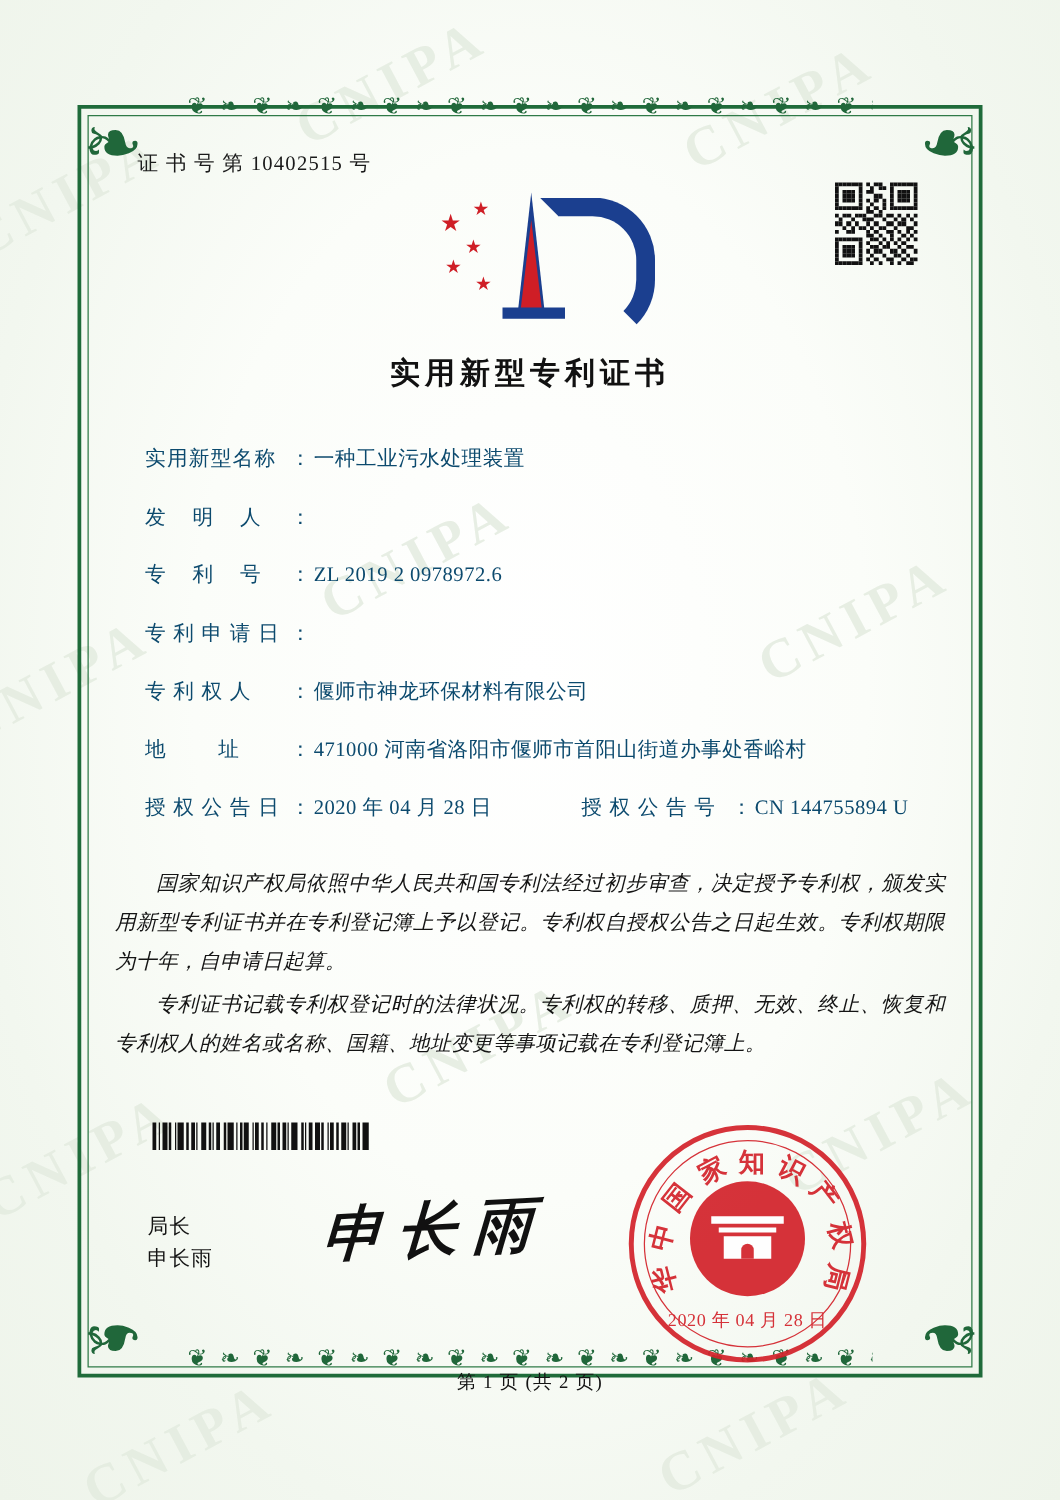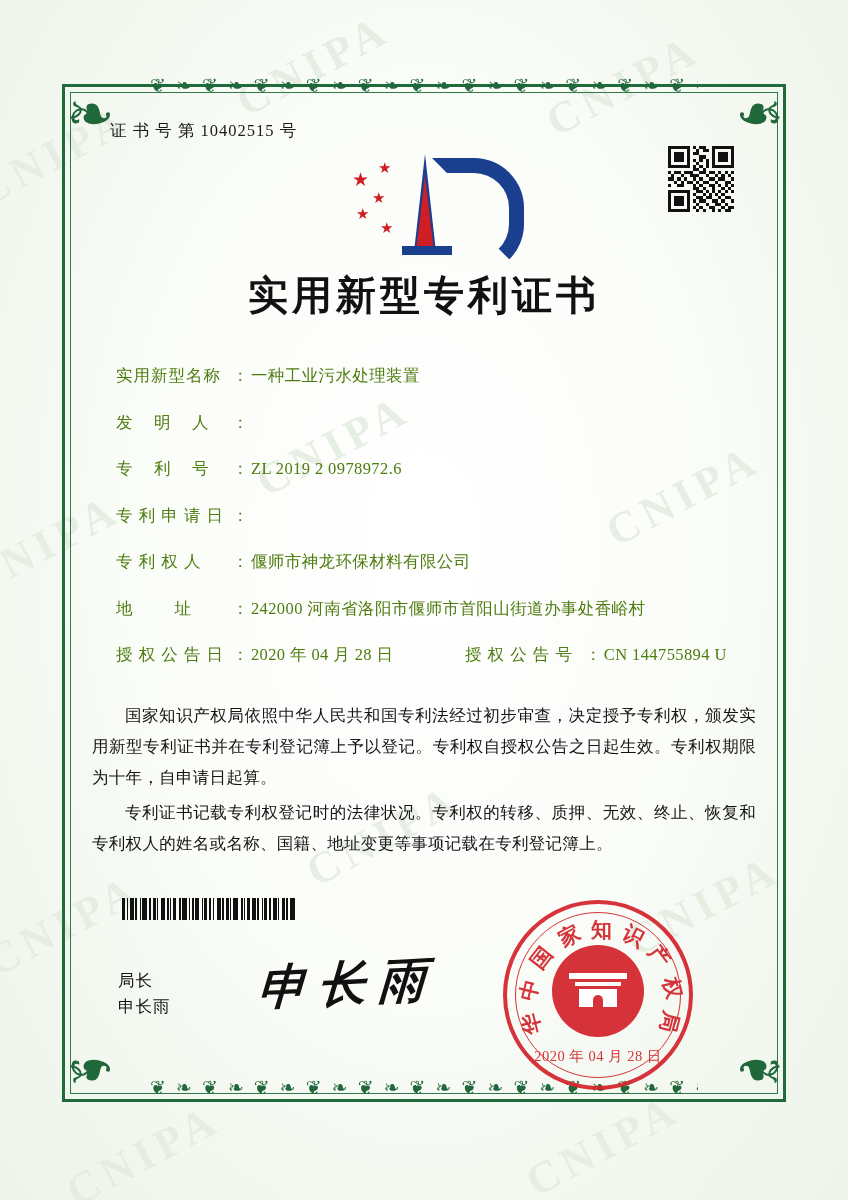--- a/index.html
+++ b/index.html
@@ -183,36 +183,36 @@
   .emblem .s1 { left: 8px;  top: 22px; font-size: 19px; }
   .emblem .s2 { left: 34px; top: 10px; }
   .emblem .s3 { left: 28px; top: 40px; }
   .emblem .s4 { left: 12px; top: 56px; }
   .emblem .s5 { left: 36px; top: 70px; }
 
   .doc-title {
     text-align: center;
     font-family: "Liberation Serif", serif;
     font-weight: bold;
-    font-size: 40px;
+    font-size: 24px;
     letter-spacing: 4px;
     color: #111;
-    margin-top: 10px;
+    margin-top: 24px;
   }
 
   .fields {
     margin-top: 42px;
     padding-left: 24px;
   }
   .field-row {
     display: flex;
     align-items: baseline;
     font-family: "Liberation Serif", serif;
     font-size: 16.5px;
-    color: #4d7c0f;
+    color: #0c4a6e;
     margin-bottom: 24.5px;
     letter-spacing: 0.4px;
   }
   .field-label {
     width: 116px;
     flex: none;
     letter-spacing: 1px;
     white-space: pre;
   }
   .field-colon { flex: none; margin-right: 2px; }
@@ -230,20 +230,21 @@
     font-family: "Liberation Serif", serif;
     font-size: 16.5px;
     color: #141414;
     line-height: 31px;
     letter-spacing: 0.3px;
     text-align: justify;
   }
   .paragraphs p {
     margin: 0 0 4px 0;
     text-indent: 33px;
+    font-style: italic;
   }
 
   
   .barcode {
     position: absolute;
     left: 122px;
     top: 898px;
     width: 222px;
     height: 22px;
     display: flex;
@@ -897,21 +898,21 @@
 
       <div class="field-row">
         <div class="field-label">专 利 权 人</div>
         <div class="field-colon">：</div>
         <div class="field-value">偃师市神龙环保材料有限公司</div>
       </div>
 
       <div class="field-row">
         <div class="field-label">地        址</div>
         <div class="field-colon">：</div>
-        <div class="field-value">242000 河南省洛阳市偃师市首阳山街道办事处香峪村</div>
+        <div class="field-value">471000 河南省洛阳市偃师市首阳山街道办事处香峪村</div>
       </div>
 
       <div class="field-row two">
         <div class="field-label">授 权 公 告 日</div>
         <div class="field-colon">：</div>
         <div class="field-value">2020 年 04 月 28 日</div>
         <div class="field-label2">授 权 公 告 号</div>
         <div class="field-colon">：</div>
         <div class="field-value2">CN 144755894 U</div>
       </div>
@@ -1031,14 +1032,15 @@
       <div class="gate">
         <div class="roof"></div>
         <div class="roof2"></div>
         <div class="body"></div>
         <div class="arch"></div>
       </div>
     </div>
     <div class="seal-date">2020 年 04 月 28 日</div>
   </div>
 
+  <div class="page-no">第 1 页 (共 2 页)</div>
 
 </div>
 
 </body></html>

